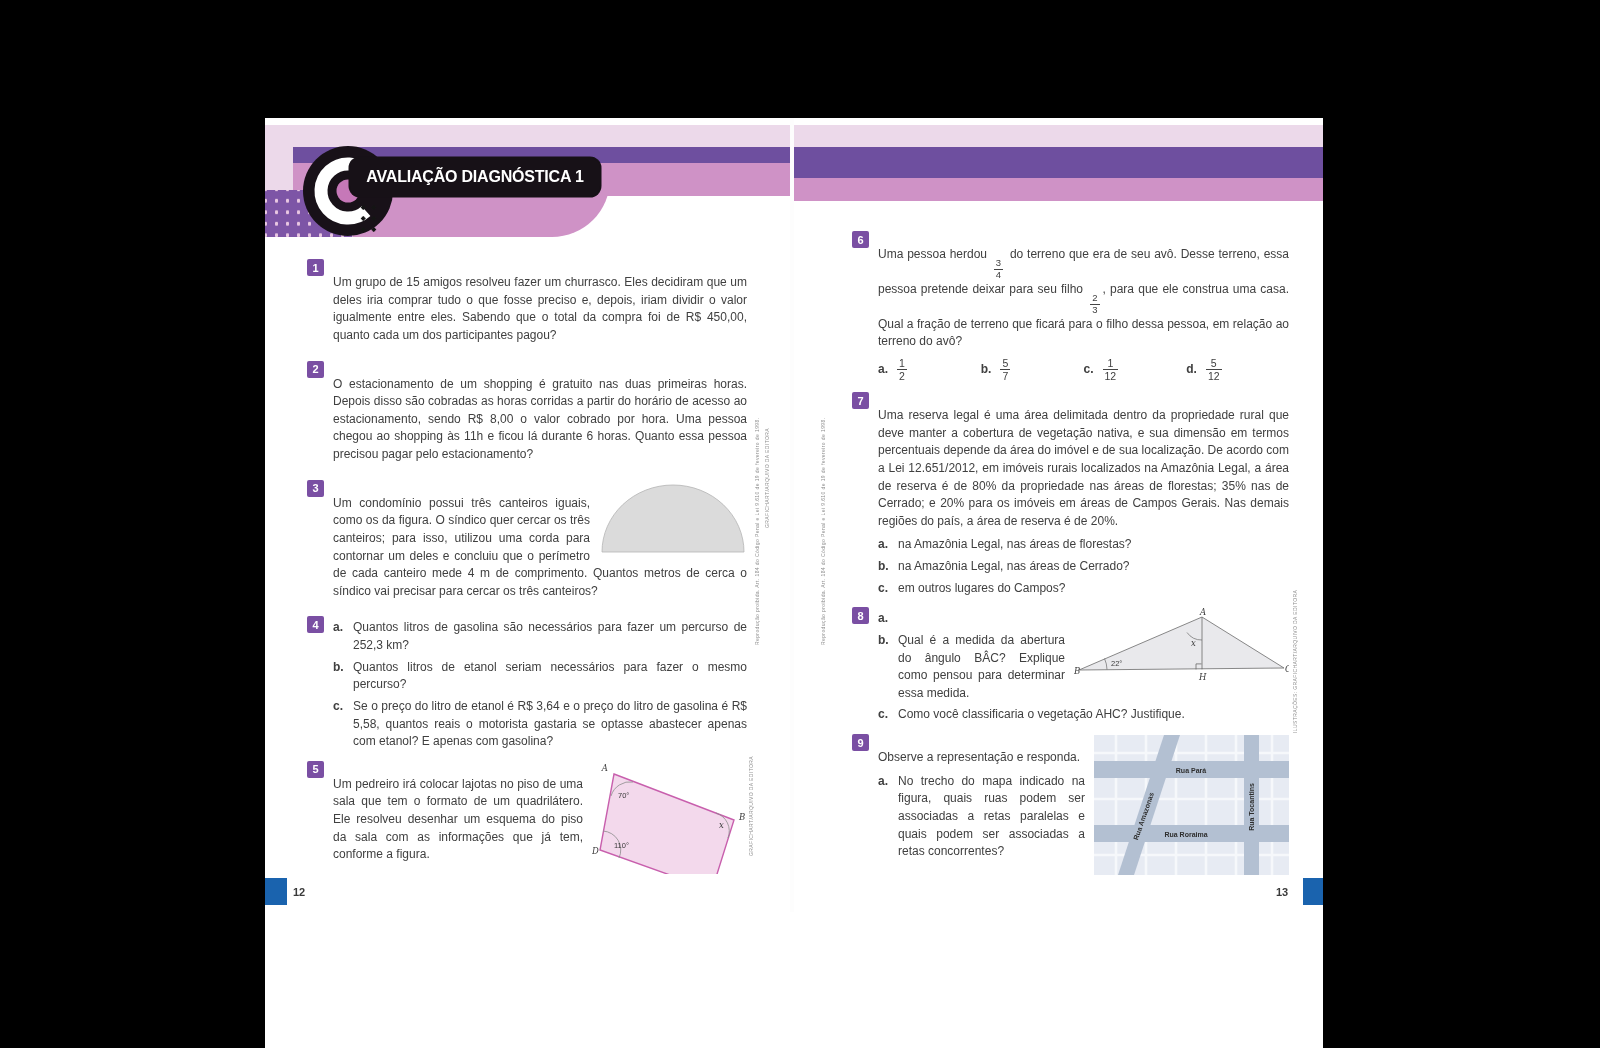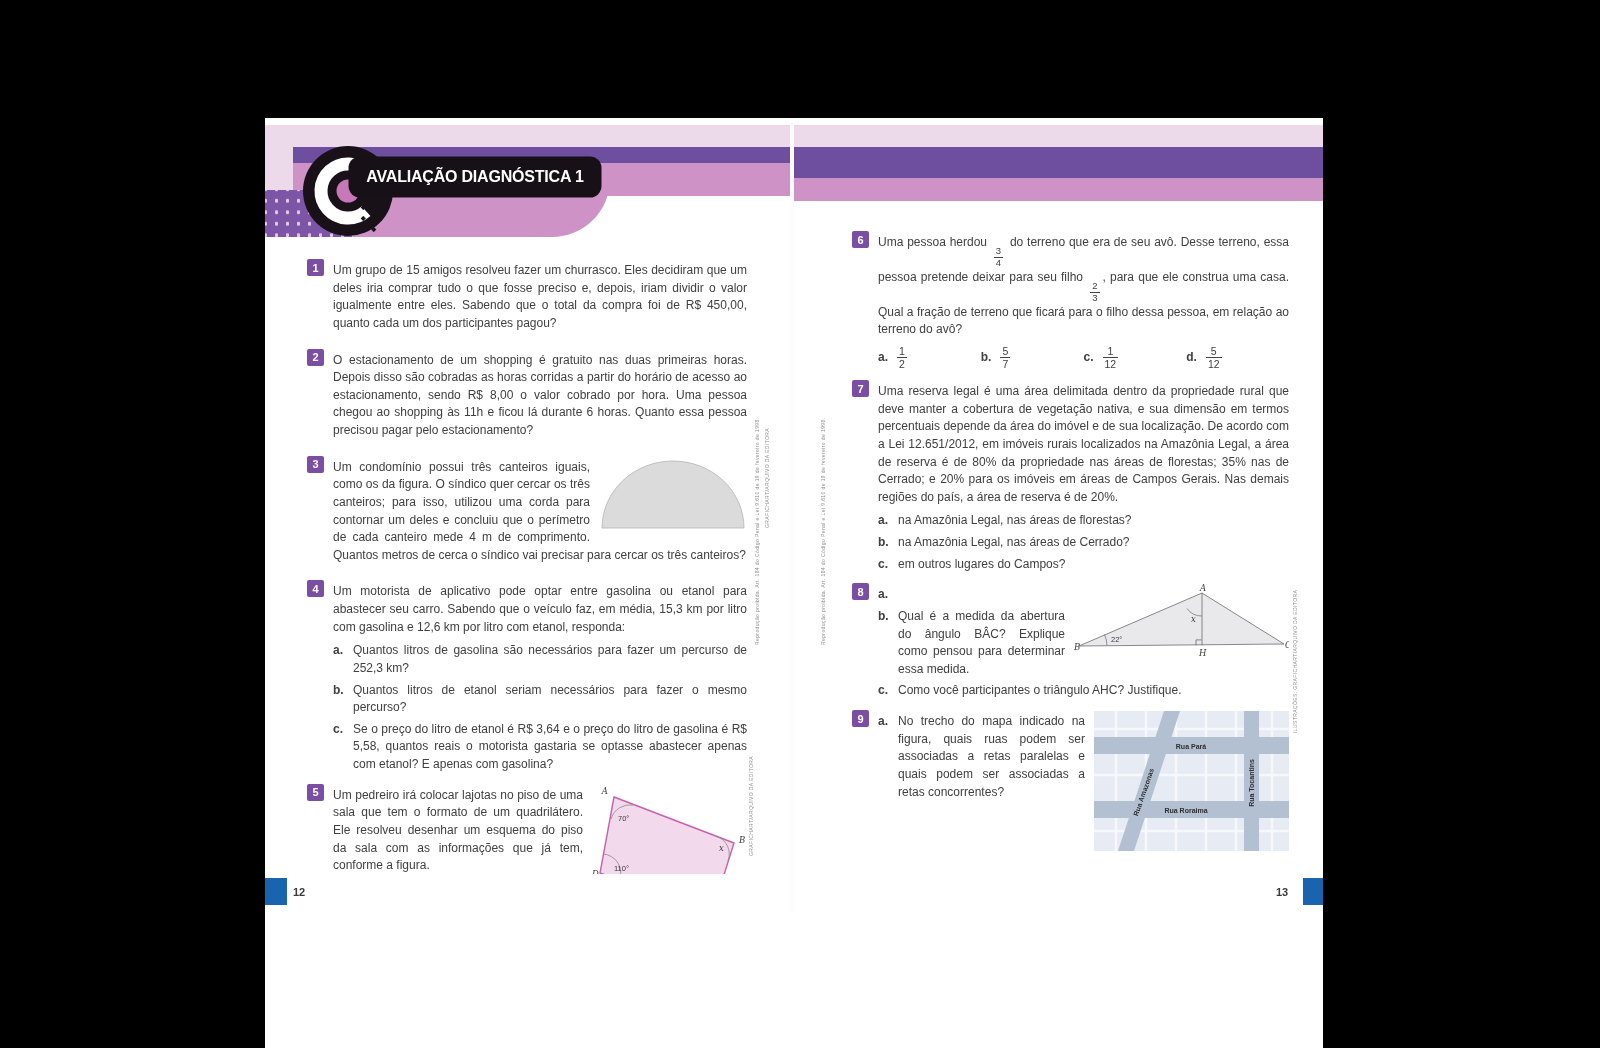--- a/index.html
+++ b/index.html
@@ -34,21 +34,21 @@
   
   .pagecol{position:absolute;overflow:hidden;color:#404040}
   .leftcol{left:42px;top:140px;width:440px;height:616px}
   .rightcol{left:587px;top:112px;width:437px;height:648px}
 
   .question{display:flex;gap:9px;margin-bottom:9px}
   .qnum{flex:0 0 17px;width:17px;height:17px;margin-top:1px;background:#7a4fa3;
         color:#fff;font-weight:bold;font-size:11px;display:flex;align-items:center;
         justify-content:center;border-radius:2px}
   .qbody{flex:1;font-size:12px;line-height:1.47;text-align:justify;min-width:0}
-  .qbody p{margin:4px 0 6px}
+  .qbody p{margin:16px 0 6px}
   .subitem{display:flex;gap:7px;margin-top:4px}
   .sublabel{font-weight:bold;flex:0 0 13px}
   .subtext{flex:1;text-align:justify}
 
   .figwrap{float:right;margin:2px 0 4px 9px}
 
   
   .frac{display:inline-flex;flex-direction:column;align-items:center;
         vertical-align:-8px;font-size:9.5px;line-height:1.15;margin:0 3px}
   .frac .d{border-top:1px solid #444;padding:0 2px}
@@ -124,21 +124,20 @@
             <path d="M3,71 A71,67 0 0 1 145,71 Z" fill="#dbdbdb" stroke="#b5b5b5" stroke-width="0.8"></path>
           </svg>
         </span>
         <p>Um condomínio possui três canteiros iguais, como os da figura. O síndico quer cercar os três canteiros; para isso, utilizou uma corda para contornar um deles e concluiu que o perímetro de cada canteiro mede 4 m de comprimento. Quantos metros de cerca o síndico vai precisar para cercar os três canteiros?</p>
       </div>
     </div>
 
     <div class="question">
       <div class="qnum">4</div>
       <div class="qbody">
-        <p>Um motorista de aplicativo pode optar entre gasolina ou etanol para abastecer seu carro. Sabendo que o veículo faz, em média, 15,3 km por litro com gasolina e 12,6 km por litro com etanol, responda:</p>
         <div class="subitem">
           <span class="sublabel">a.</span>
           <span class="subtext">Quantos litros de gasolina são necessários para fazer um percurso de 252,3 km?</span>
         </div>
         <div class="subitem">
           <span class="sublabel">b.</span>
           <span class="subtext">Quantos litros de etanol seriam necessários para fazer o mesmo percurso?</span>
         </div>
         <div class="subitem">
           <span class="sublabel">c.</span>
@@ -256,21 +255,21 @@
         </span>
         <div class="subitem">
           <span class="sublabel">a.</span>
         </div>
         <div class="subitem">
           <span class="sublabel">b.</span>
           <span class="subtext">Qual é a medida da abertura do ângulo BÂC? Explique como pensou para determinar essa medida.</span>
         </div>
         <div class="subitem">
           <span class="sublabel">c.</span>
-          <span class="subtext">Como você participantes o triângulo AHC? Justifique.</span>
+          <span class="subtext">Como você classificaria o vegetação AHC? Justifique.</span>
         </div>
       </div>
     </div>
 
     <div class="question">
       <div class="qnum">9</div>
       <div class="qbody">
         <span class="figwrap">
           <svg width="195" height="140" viewBox="0 0 195 140">
             <rect x="0" y="0" width="195" height="140" fill="#e7ebf3"></rect>
@@ -289,20 +288,21 @@
             <rect x="0" y="26" width="195" height="17" fill="#b3c0d2"></rect>
             <rect x="0" y="90" width="195" height="17" fill="#b3c0d2"></rect>
             <rect x="150" y="0" width="15" height="140" fill="#b3c0d2"></rect>
             <text x="97" y="38" text-anchor="middle" class="maplbl">Rua Pará</text>
             <text x="92" y="102" text-anchor="middle" class="maplbl">Rua Roraima</text>
             <text x="52" y="82" text-anchor="middle" class="maplbl" transform="rotate(-71 52 82)">Rua Amazonas</text>
             <text x="160" y="72" text-anchor="middle" class="maplbl" transform="rotate(-90 160 72)">Rua Tocantins</text>
           </svg>
           
         </span>
+        <p>Observe a representação e responda.</p>
         <div class="subitem">
           <span class="sublabel">a.</span>
           <span class="subtext">No trecho do mapa indicado na figura, quais ruas podem ser associadas a retas paralelas e quais podem ser associadas a retas concorrentes?</span>
         </div>
 
       </div>
     </div>
   </div>
 
   <div class="vcredit" style="left:499px;top:320px;height:90px">GRAFICHART/ARQUIVO DA EDITORA</div>

